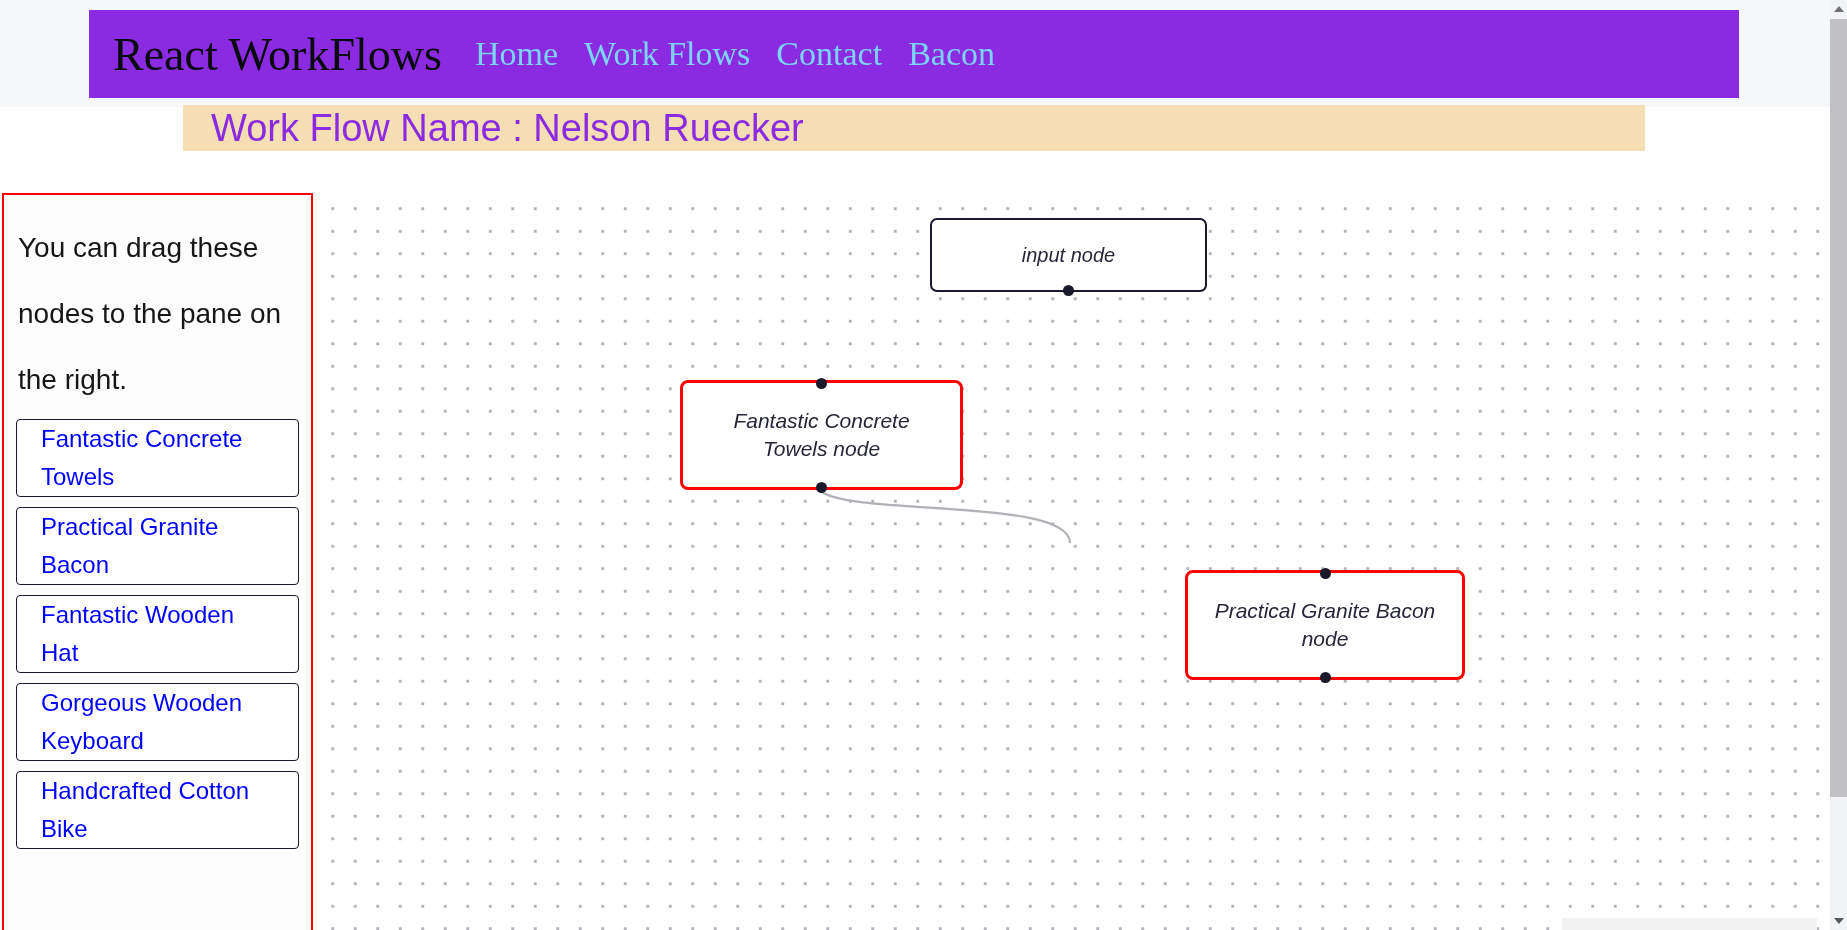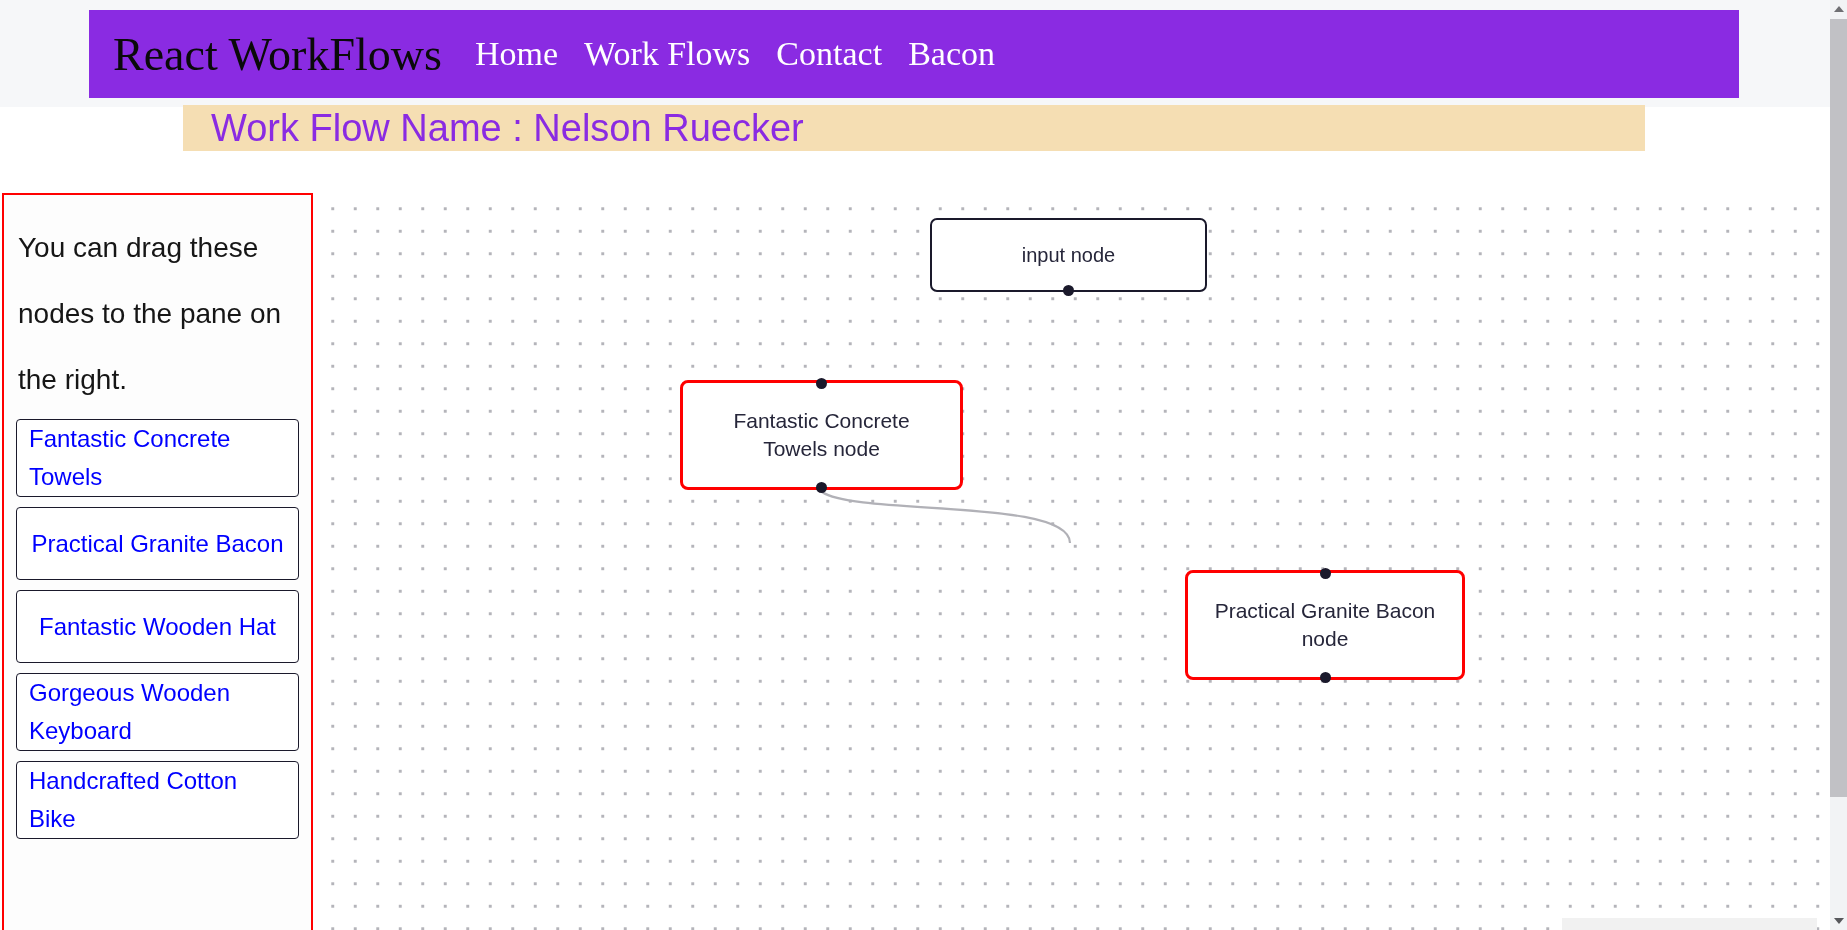--- a/index.html
+++ b/index.html
@@ -22,21 +22,21 @@
     background: #8a2be2;
     display: flex; align-items: center;
     padding-left: 24px;
   }
   .logo {
     font-size: 46px; color: #0a0a0a;
     white-space: nowrap;
   }
   .main-nav { margin-left: 33px; display: flex; gap: 26px; }
   .main-nav a {
-    font-size: 34px; color: #ffffff;
+    font-size: 34px; color: #7dd3fc;
     text-decoration: none; white-space: nowrap; cursor: pointer;
   }
   
   .wf-banner {
     position: absolute; left: 183px; top: 105px;
     width: 1462px; height: 46px;
     background: #f5deb3;
     font-size: 38px; line-height: 47px;
     color: #8a2be2;
     padding-left: 28px;
@@ -54,21 +54,21 @@
   .drag-hint {
     font-size: 28px; line-height: 66px; color: #161616;
     margin: 12px 2px 6px 2px;
     width: 272px;
   }
   .dnd-item {
     border: 1.5px solid #1a192b;
     border-radius: 4px;
     min-height: 73px;
     margin-bottom: 10px;
-    padding: 0 12px;
+    padding: 0 24px;
     display: flex; align-items: center; justify-content: center;
     font-size: 24px; line-height: 38px;
     color: #0000ff;
     background: #ffffff;
     cursor: grab;
   }
   
   .flow-canvas {
     position: absolute; left: 313px; top: 193px;
     width: 1517px; height: 737px;
@@ -82,20 +82,21 @@
     width: 1517px; height: 737px;
     z-index: 1;
   }
   .flow-node {
     position: absolute; z-index: 2;
     background: #ffffff;
     display: flex; align-items: center; justify-content: center;
     text-align: center;
     font-size: 21px; line-height: 28px; color: #26263a;
     cursor: grab;
+    font-style: italic;
   }
   .node-input {
     left: 617px; top: 25px; width: 277px; height: 74px;
     border: 2px solid #1a192b; border-radius: 7px;
     font-size: 20px;
   }
   .node-red {
     border: 3px solid #ff0000; border-radius: 8px;
     padding: 16px 18px;
   }

